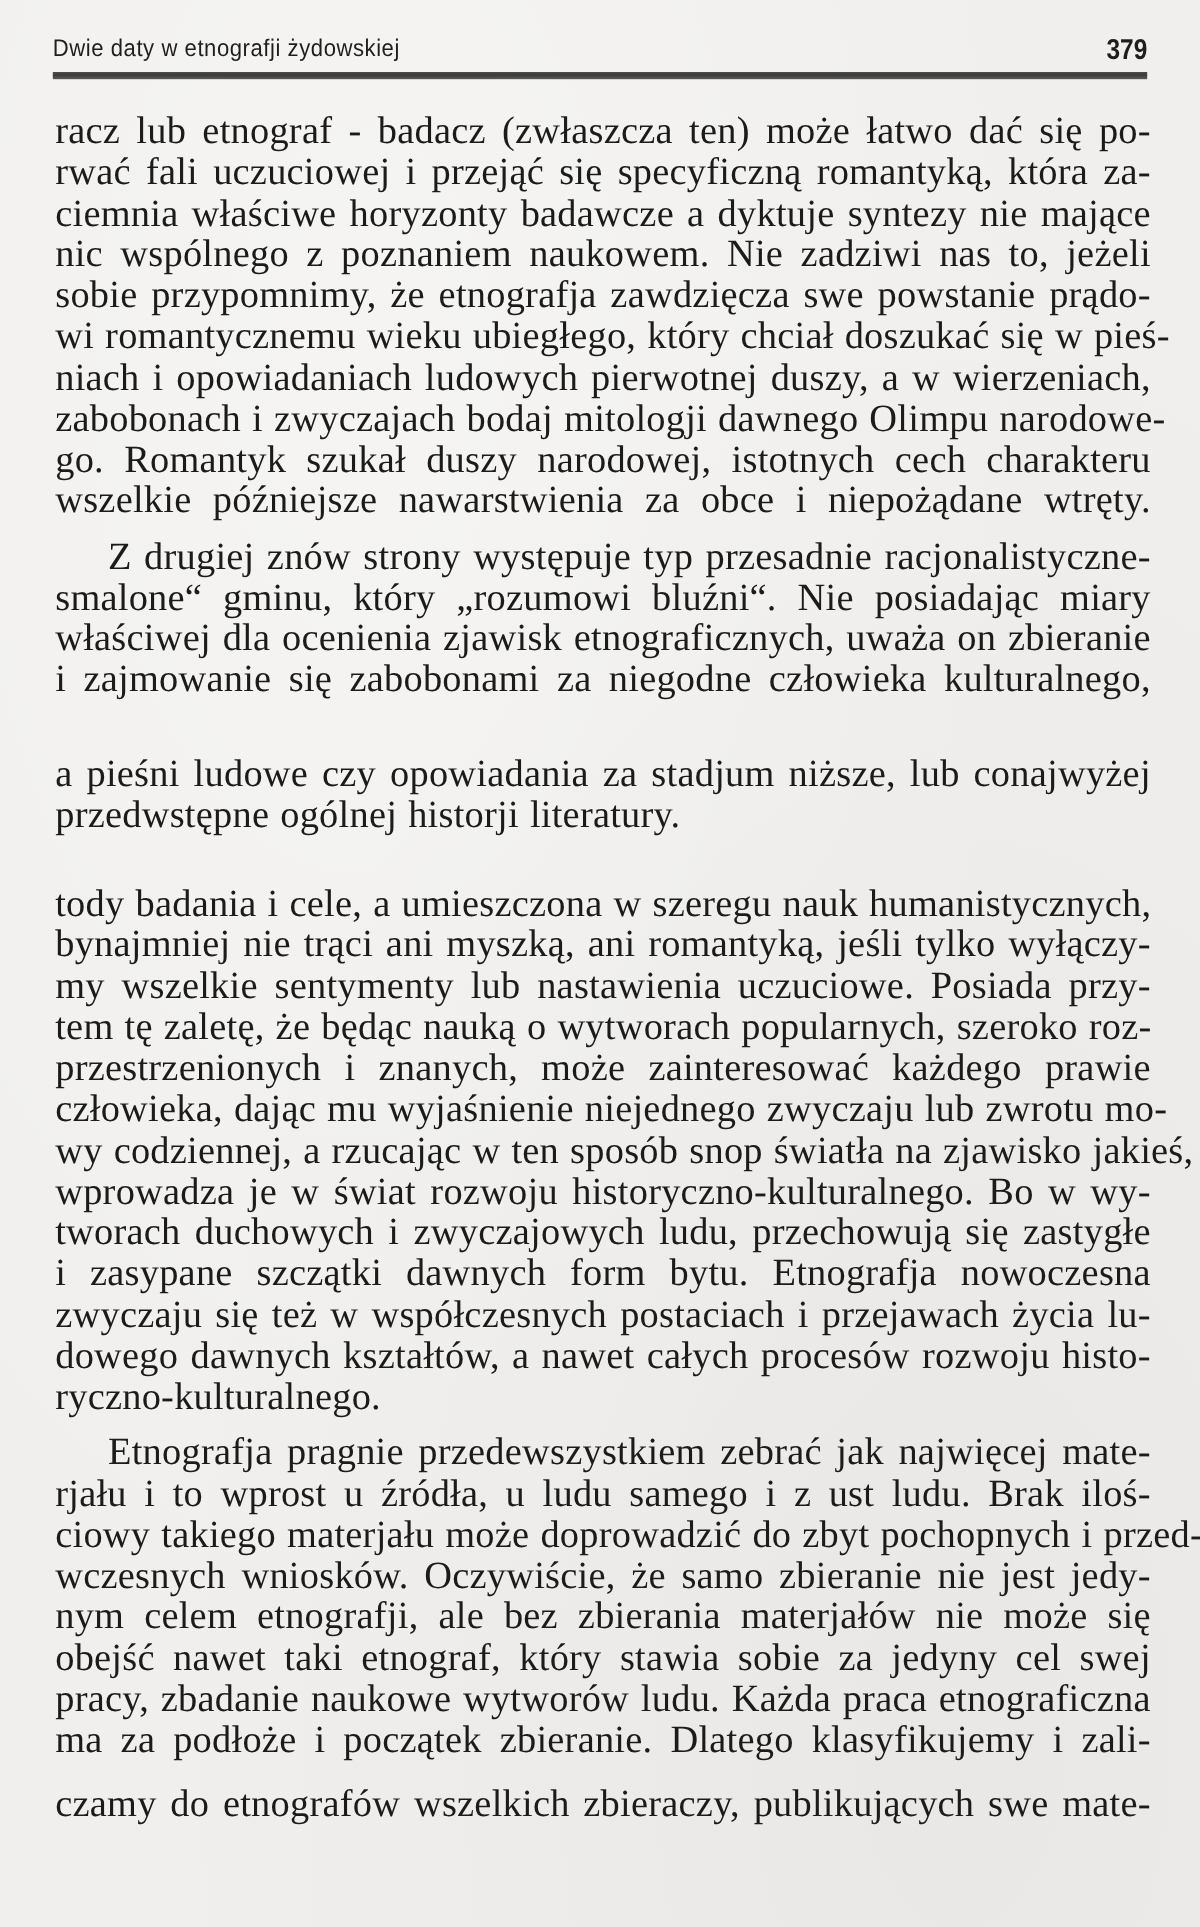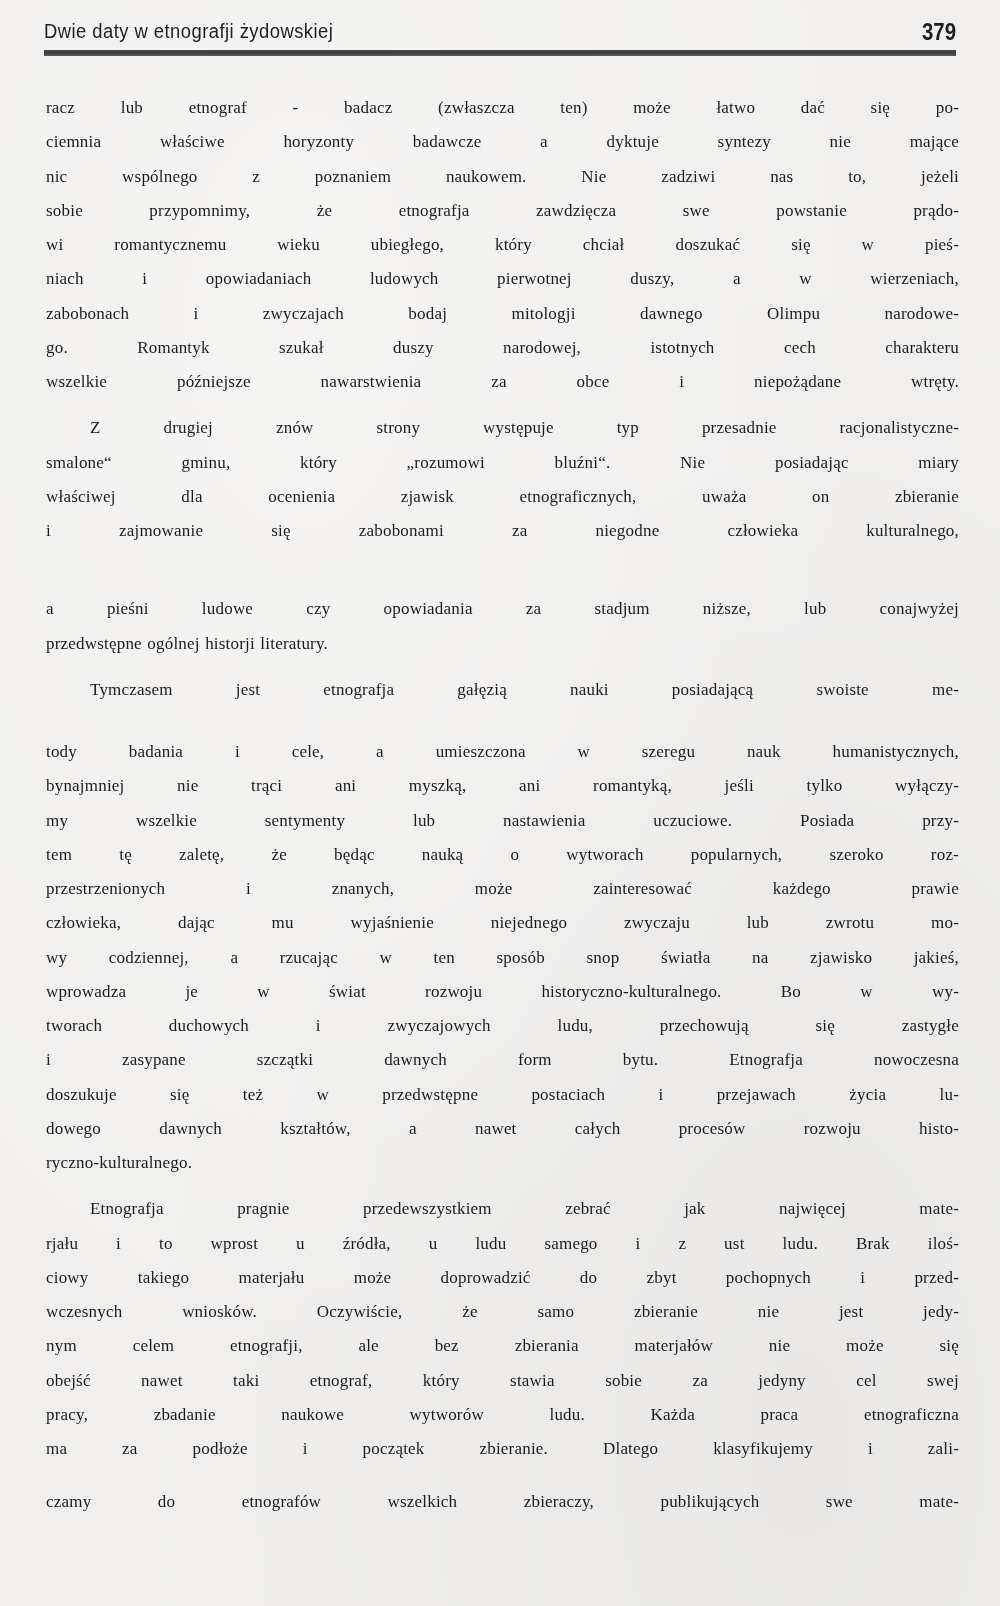--- a/index.html
+++ b/index.html
@@ -21,21 +21,21 @@
       width: 1000px;
       height: 1606px;
       background:
         radial-gradient(ellipse at 30% 20%, rgba(255,255,255,0.35), rgba(0,0,0,0) 60%),
         radial-gradient(ellipse at 80% 90%, rgba(0,0,0,0.03), rgba(0,0,0,0) 60%),
         #f0efed;
     }
     .header {
       position: absolute;
       left: 44px;
-      top: 20px;
+      top: 30px;
       width: 912px;
       height: 40px;
     }
     .running-title {
       position: absolute;
       left: 0;
       top: 0;
       font-family: "Liberation Sans Narrow", "Liberation Sans", "DejaVu Sans", sans-serif;
       font-size: 20px;
       letter-spacing: 0.5px;
@@ -66,21 +66,21 @@
     }
     .body-text {
       position: absolute;
       left: 46px;
       top: 91px;
       width: 913px;
     }
     .line {
       height: 34.25px;
       line-height: 34.25px;
-      font-size: 17px;
+      font-size: 32px;
       white-space: nowrap;
       text-align: justify;
       text-align-last: justify;
       letter-spacing: 0.2px;
       word-spacing: 1px;
       font-stretch: condensed;
     }
     .line.last {
       text-align-last: left;
     }
@@ -99,20 +99,21 @@
   <div class="header">
     <div class="running-title">Dwie daty w etnografji żydowskiej</div>
     <div class="page-number">379</div>
     <div class="header-rule"></div>
   </div>
 
   <div class="body-text">
 
     <div class="paragraph">
       <div class="line" style="white-space: nowrap;">racz lub etnograf - badacz (zwłaszcza ten) może łatwo dać  się  po-</div>
+      <div class="line" style="white-space: nowrap;">rwać fali uczuciowej i przejąć  się  specyficzną romantyką, która za-</div>
       <div class="line" style="white-space: nowrap;">ciemnia właściwe horyzonty badawcze a  dyktuje syntezy  nie mające</div>
       <div class="line" style="white-space: nowrap;">nic wspólnego  z  poznaniem  naukowem.  Nie  zadziwi nas to, jeżeli</div>
       <div class="line" style="white-space: nowrap;">sobie przypomnimy,  że etnografja zawdzięcza swe  powstanie prądo-</div>
       <div class="line" style="white-space: nowrap;">wi romantycznemu wieku ubiegłego, który  chciał doszukać  się w pieś-</div>
       <div class="line" style="white-space: nowrap;">niach i opowiadaniach ludowych  pierwotnej  duszy, a w wierzeniach,</div>
       <div class="line" style="white-space: nowrap;">zabobonach  i  zwyczajach bodaj mitologji dawnego Olimpu narodowe-</div>
       <div class="line" style="white-space: nowrap;">go.  Romantyk  szukał  duszy  narodowej,  istotnych  cech  charakteru</div>
       <div class="line" style="white-space: nowrap;">wszelkie  późniejsze  nawarstwienia  za  obce  i  niepożądane  wtręty.</div>
     </div>
 
@@ -123,32 +124,31 @@
       <div class="line" style="white-space: nowrap;">smalone“  gminu,  który  „rozumowi bluźni“.   Nie  posiadając miary</div>
       <div class="line" style="white-space: nowrap;">właściwej dla ocenienia zjawisk etnograficznych, uważa on  zbieranie</div>
       <div class="line" style="white-space: nowrap;">i zajmowanie się  zabobonami  za  niegodne  człowieka  kulturalnego,</div>
       <div class="line" style="white-space: nowrap; margin-top: 44px;">a pieśni ludowe czy opowiadania za stadjum niższe,  lub  conajwyżej</div>
       <div class="line last" style="white-space: nowrap;">przedwstępne ogólnej historji literatury.</div>
     </div>
 
     <div class="para-gap"></div>
 
     <div class="paragraph">
-      <div class="line indent" style="white-space: nowrap;">Tymczasem jest etnografja gałęzią nauki posiadającą swoiste me-</div>
       <div class="line" style="white-space: nowrap; margin-top: 28px;">tody badania i cele, a umieszczona w szeregu nauk humanistycznych,</div>
       <div class="line" style="white-space: nowrap;">bynajmniej nie trąci ani myszką, ani romantyką, jeśli tylko wyłączy-</div>
       <div class="line" style="white-space: nowrap;">my wszelkie sentymenty lub nastawienia  uczuciowe.  Posiada przy-</div>
       <div class="line" style="white-space: nowrap;">tem tę zaletę, że będąc nauką o wytworach popularnych, szeroko roz-</div>
       <div class="line" style="white-space: nowrap;">przestrzenionych  i  znanych,  może  zainteresować  każdego  prawie</div>
       <div class="line" style="white-space: nowrap;">człowieka, dając mu wyjaśnienie niejednego zwyczaju lub zwrotu mo-</div>
       <div class="line" style="white-space: nowrap;">wy  codziennej, a rzucając w ten sposób snop światła na zjawisko jakieś,</div>
       <div class="line" style="white-space: nowrap;">wprowadza je w świat  rozwoju  historyczno-kulturalnego.  Bo w wy-</div>
       <div class="line" style="white-space: nowrap;">tworach duchowych i zwyczajowych ludu,  przechowują się  zastygłe</div>
       <div class="line" style="white-space: nowrap;">i  zasypane  szczątki  dawnych  form  bytu.  Etnografja  nowoczesna</div>
-      <div class="line" style="white-space: nowrap;">doszukuje się też w przedwstępne postaciach i przejawach życia lu-</div>
+      <div class="line" style="white-space: nowrap;">zwyczaju się też w współczesnych postaciach i przejawach życia lu-</div>
       <div class="line" style="white-space: nowrap;">dowego dawnych kształtów, a nawet całych procesów rozwoju  histo-</div>
       <div class="line last" style="white-space: nowrap;">ryczno-kulturalnego.</div>
     </div>
 
     <div class="para-gap"></div>
 
     <div class="paragraph">
       <div class="line indent" style="white-space: nowrap;">Etnografja pragnie przedewszystkiem zebrać jak  najwięcej  mate-</div>
       <div class="line" style="white-space: nowrap;">rjału i to wprost u źródła, u ludu  samego i z ust  ludu.  Brak iloś-</div>
       <div class="line" style="white-space: nowrap;">ciowy takiego materjału może doprowadzić do zbyt pochopnych i przed-</div>

